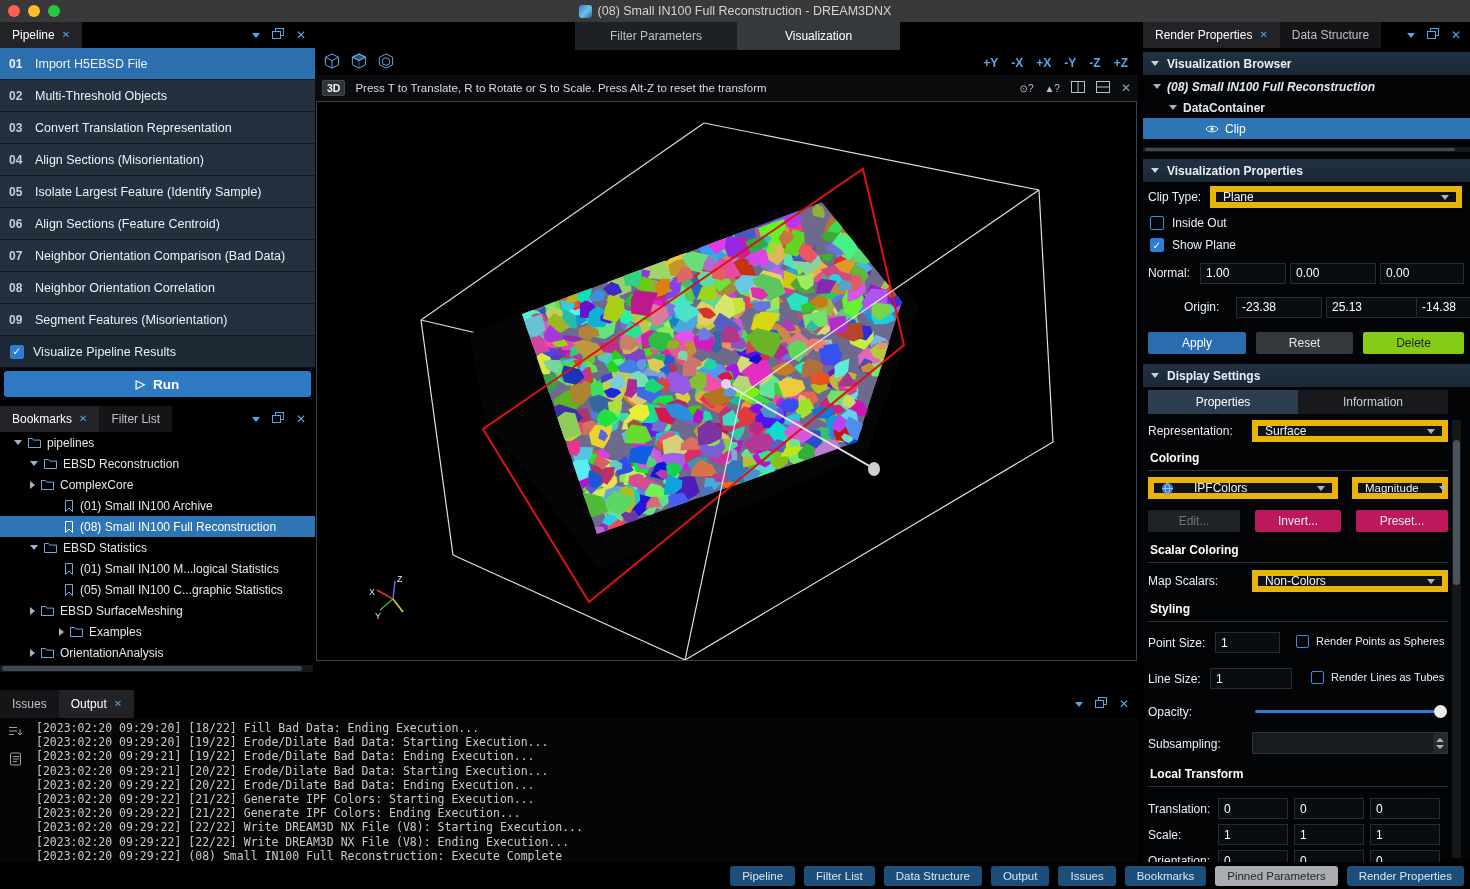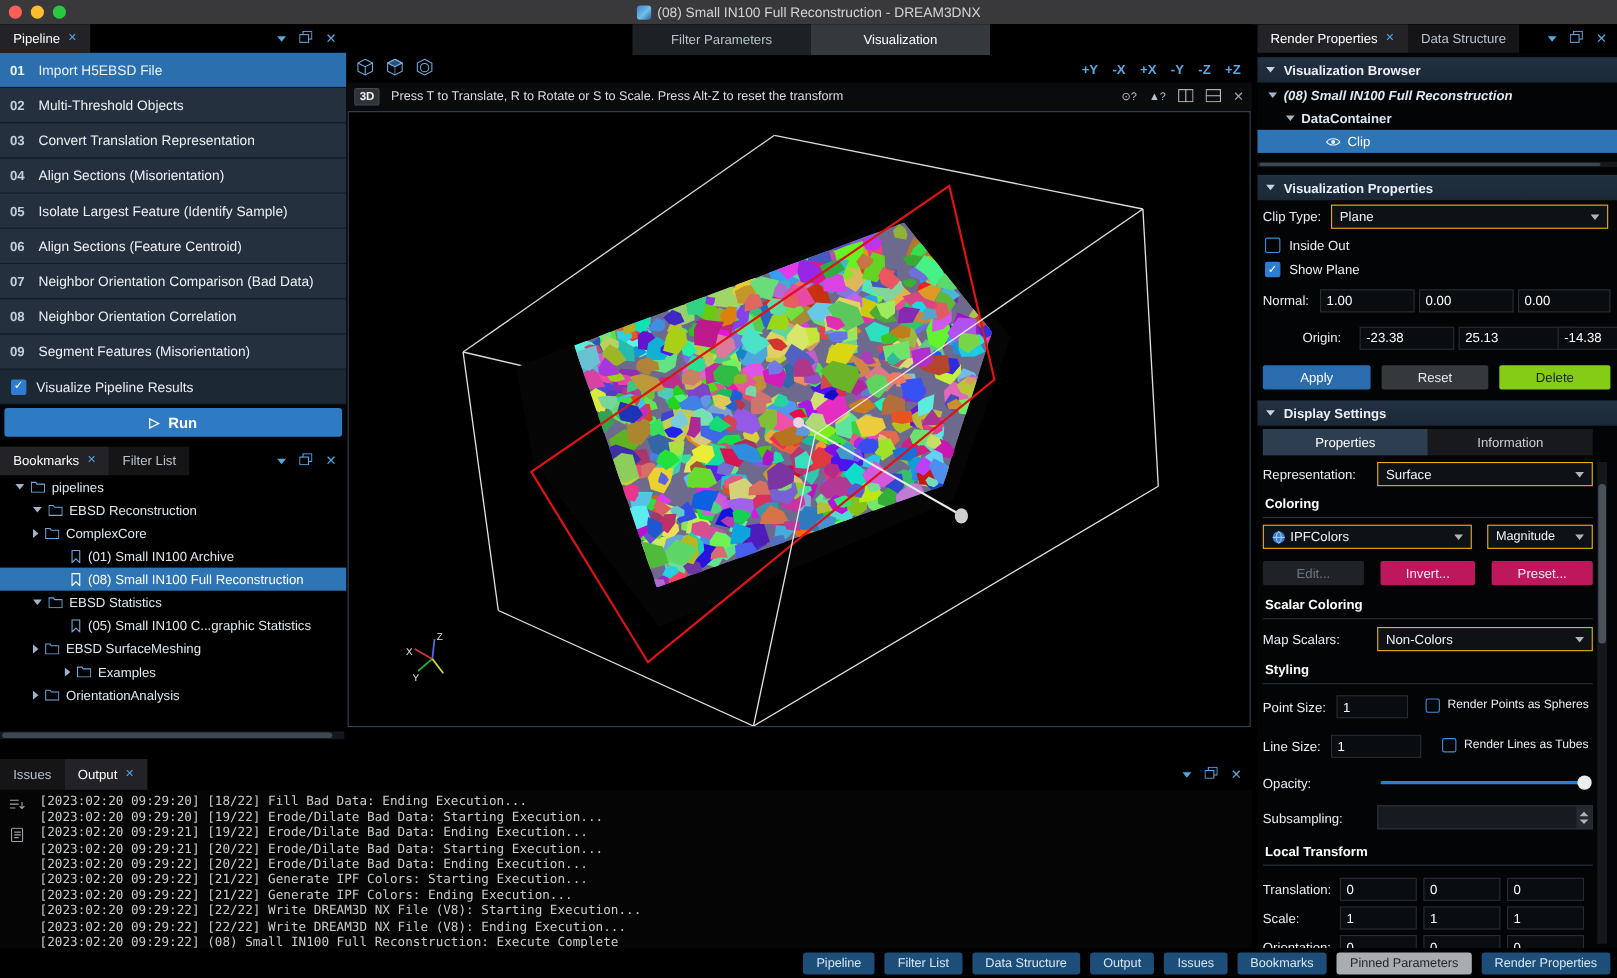--- a/index.html
+++ b/index.html
@@ -64,21 +64,21 @@
   .console-gutter { width:30px; flex:none; display:flex; flex-direction:column; align-items:center; gap:10px; padding-top:7px; }
   .console-lines { padding:3px 0 0 6px; overflow:hidden; }
   .console-line { white-space:pre; font-family:"DejaVu Sans Mono",monospace; font-size:11.5px; line-height:14.2px; color:#c8cccf; }
 
   
   .right-panel { background:#030405; overflow:hidden; }
   .rp-header { height:23px; background:linear-gradient(#223142,#1a2836); display:flex; align-items:center; gap:8px; padding-left:8px; font-weight:bold; font-size:12px; color:#e9eff5; }
   .rrow { position:absolute; display:flex; align-items:center; }
   .r-label { font-size:12px; color:#e9eff5; }
   .field { background:#0a0d10; border:1px solid #272c32; color:#fff; font-size:12px; height:21px; padding:0 5px; font-family:"Liberation Sans",sans-serif; width:100%; }
-  .dropdown { background:#0e1216; border:1px solid #eab308; height:22px; display:flex; align-items:center; gap:4px; padding:0 7px; font-size:12px; color:#f0f4f8; }
+  .dropdown { background:#0e1216; border:6px solid #eab308; height:22px; display:flex; align-items:center; gap:20px; padding:0 7px; font-size:12px; color:#f0f4f8; }
   .dropdown .caret-down { margin-left:auto; border-top-color:#aeb6bd; }
   .section-label { font-weight:bold; font-size:12px; color:#fff; }
   .divider { position:absolute; height:1px; background:#2a323c; }
   .btn { height:22px; border-radius:2px; display:flex; align-items:center; justify-content:center; font-size:12px; position:absolute; }
   .btn.blue { background:#2a6cae; color:#fff; }
   .btn.dark { background:#35393e; color:#e6e9ec; }
   .btn.light { background:#84cc16; color:#1e2124; }
   .btn.disabled { background:#1f2327; color:#6d757d; }
   .btn.mid { background:#be185d; color:#e8ecef; }
   .disp-tab { position:absolute; height:24px; display:flex; align-items:center; justify-content:center; font-size:12px; background:#17191d; color:#c8cfd6; }
@@ -231,20 +231,26 @@
           <path d="M1.5 0.5 h7 v11 L5 8 1.5 11.5 z" fill="none" stroke="#ffffff"></path>
         </svg>
       <span>(08) Small IN100 Full Reconstruction</span>
     </div>
     <div class="tree-row" style="padding-left:30px;">
       <span class="chev down"></span>
       <svg width="13" height="11" viewBox="0 0 13 11">
           <path d="M0.5 1.5 h4 l1.2 1.6 H12.5 v7.4 H0.5 z" fill="none" stroke="#6fa8dc"></path>
         </svg>
       <span>EBSD Statistics</span>
+    </div>
+    <div class="tree-row" style="padding-left:64px;">
+      <svg width="10" height="12" viewBox="0 0 10 12">
+          <path d="M1.5 0.5 h7 v11 L5 8 1.5 11.5 z" fill="none" stroke="#6fa8dc"></path>
+        </svg>
+      <span>(01) Small IN100 M...logical Statistics</span>
     </div>
     <div class="tree-row" style="padding-left:64px;">
       <svg width="10" height="12" viewBox="0 0 10 12">
           <path d="M1.5 0.5 h7 v11 L5 8 1.5 11.5 z" fill="none" stroke="#6fa8dc"></path>
         </svg>
       <span>(05) Small IN100 C...graphic Statistics</span>
     </div>
     <div class="tree-row" style="padding-left:30px;">
       <span class="chev right"></span>
       <svg width="13" height="11" viewBox="0 0 13 11">

